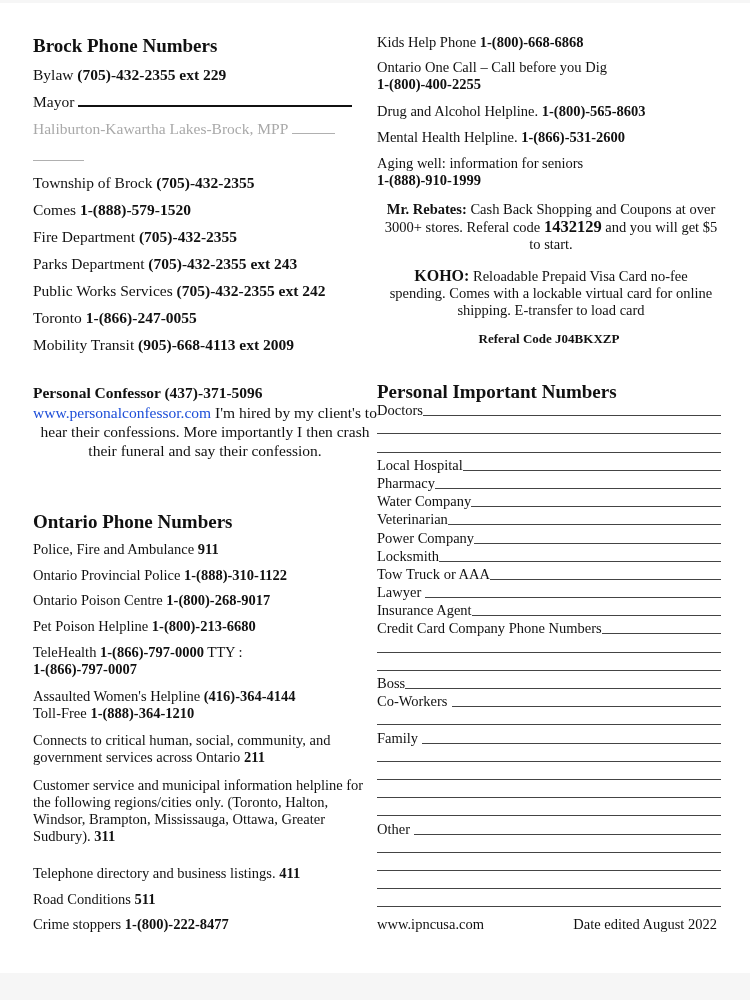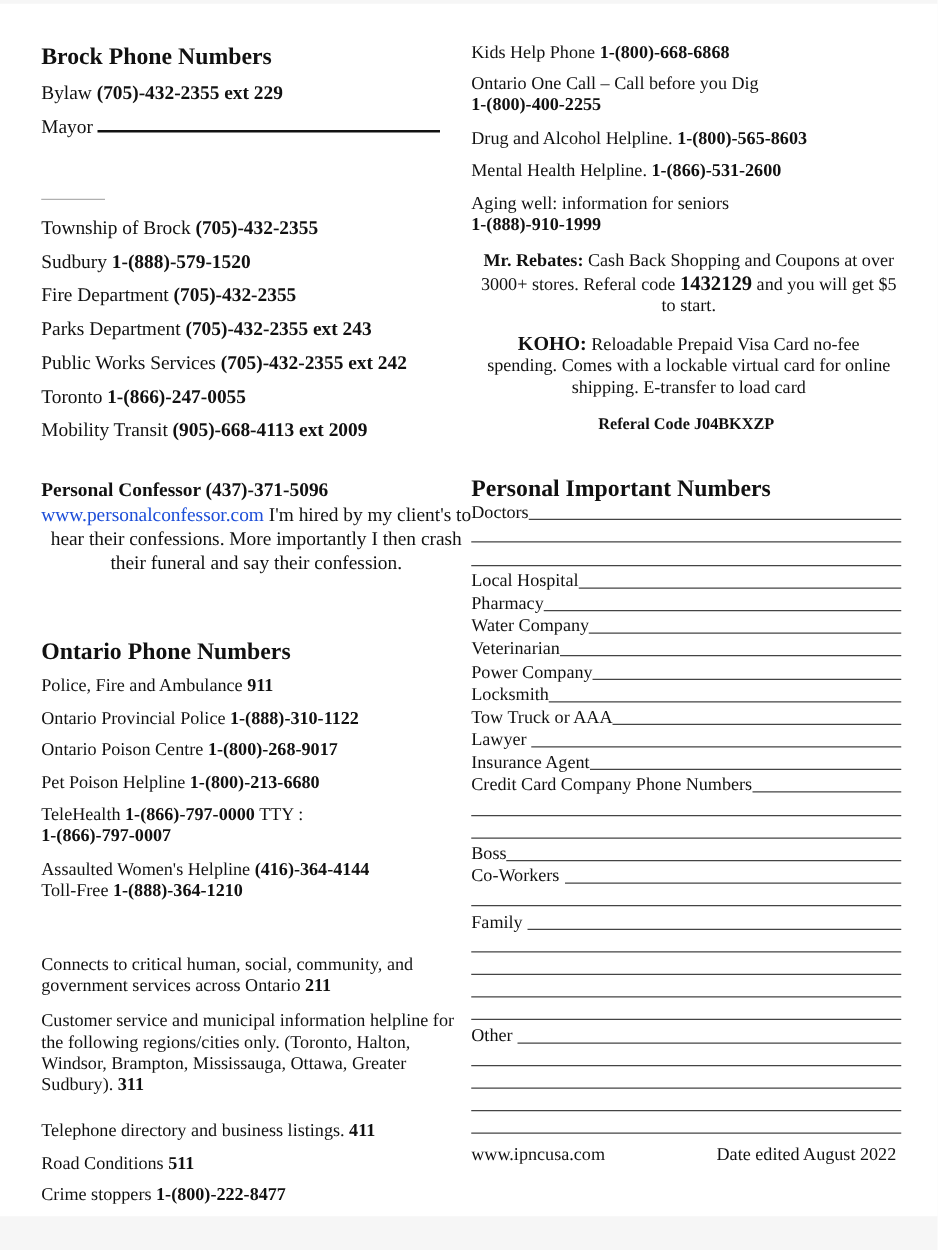--- a/index.html
+++ b/index.html
@@ -43,28 +43,31 @@
   <div class="abs h2" style="left:33px; top:32px;">Brock Phone Numbers</div>
 
   <div class="abs row" style="left:33px; top:62px;">
     <span>Bylaw </span><b>(705)-432-2355 ext 229</b>
   </div>
 
   <div class="abs row" style="left:33px; top:89px;">
     <span>Mayor </span><span class="uline thick" style="width:274px;"></span>
   </div>
 
+  <div class="abs row gray" style="left:33px; top:116px;">
+    <span>Haliburton-Kawartha Lakes-Brock, MPP </span><span class="uline g" style="width:43px;"></span>
+  </div>
 
   <div class="abs row gray" style="left:33px; top:143px;">
     <span class="uline g" style="width:51px;"></span>
   </div>
 
   <div class="abs" style="left:33px; top:170px;">
     <div class="row" style="height:27px;"><span>Township of Brock </span><b>(705)-432-2355</b></div>
-    <div class="row" style="height:27px;"><span>Sudbury </span><b>1-(888)-579-1520</b></div>
+    <div class="row" style="height:27px;"><span>Comes </span><b>1-(888)-579-1520</b></div>
     <div class="row" style="height:27px;"><span>Fire Department </span><b>(705)-432-2355</b></div>
     <div class="row" style="height:27px;"><span>Parks Department </span><b>(705)-432-2355 ext 243</b></div>
     <div class="row" style="height:27px;"><span>Public Works Services </span><b>(705)-432-2355 ext 242</b></div>
     <div class="row" style="height:27px;"><span>Toronto </span><b>1-(866)-247-0055</b></div>
     <div class="row" style="height:27px;"><span>Mobility Transit </span><b>(905)-668-4113 ext 2009</b></div>
   </div>
 
   <div class="abs row" style="left:33px; top:380px; font-weight:bold;">Personal Confessor (437)-371-5096</div>
   <div class="abs row center" style="left:30px; top:400px; width:350px;">
     <a class="link">www.personalconfessor.com</a><span> I'm hired by my client's to hear their confessions. More importantly I then crash their funeral and say their confession.</span>
@@ -81,21 +84,21 @@
     <div class="sm" style="height:44px; margin-top:1px;">
       <span>TeleHealth </span><b>1-(866)-797-0000</b><span> TTY :</span><br>
       <b>1-(866)-797-0007</b>
     </div>
 
     <div class="sm" style="height:44px;">
       <span>Assaulted Women's Helpline </span><b>(416)-364-4144</b><br>
       <span>Toll-Free </span><b>1-(888)-364-1210</b>
     </div>
 
-    <div class="sm" style="height:45px;margin-top:32px;">
+    <div class="sm" style="height:45px;">
       <span>Connects to critical human, social, community, and government services across Ontario </span><b>211</b>
     </div>
 
     <div class="sm" style="height:88px;">
       <span>Customer service and municipal information helpline for the following regions/cities only. (Toronto, Halton, Windsor, Brampton, Mississauga, Ottawa, Greater Sudbury). </span><b>311</b>
     </div>
 
     <div class="row sm" style="height:25.5px;"><span>Telephone directory and business listings. </span><b>411</b></div>
     <div class="row sm" style="height:25.5px;"><span>Road Conditions </span><b>511</b></div>
     <div class="row sm" style="height:25.5px;"><span>Crime stoppers </span><b>1-(800)-222-8477</b></div>

